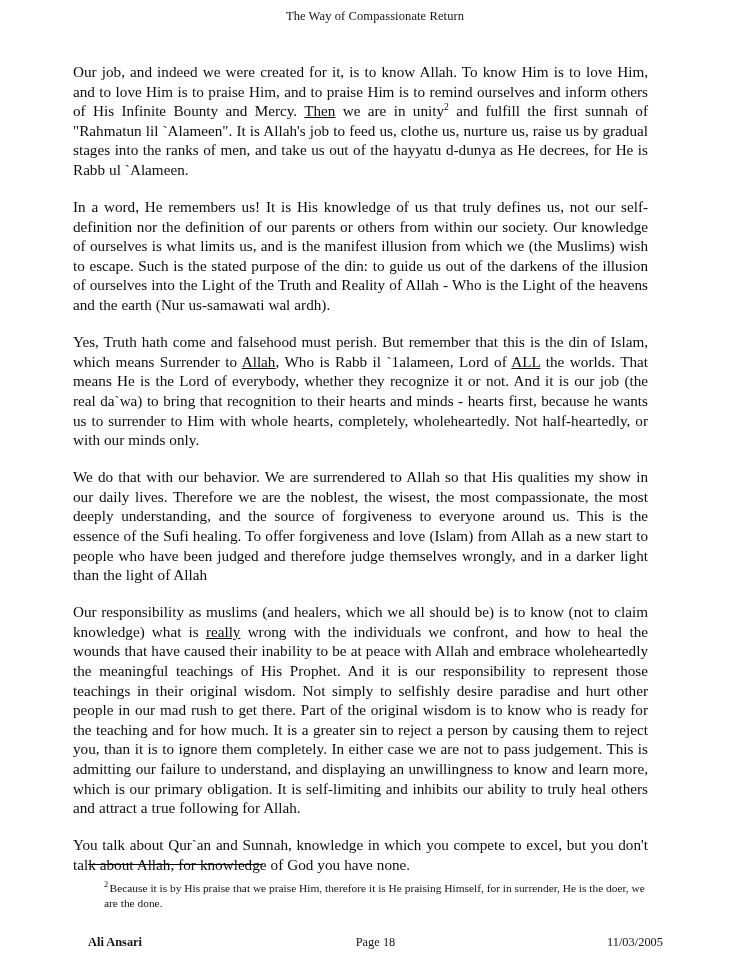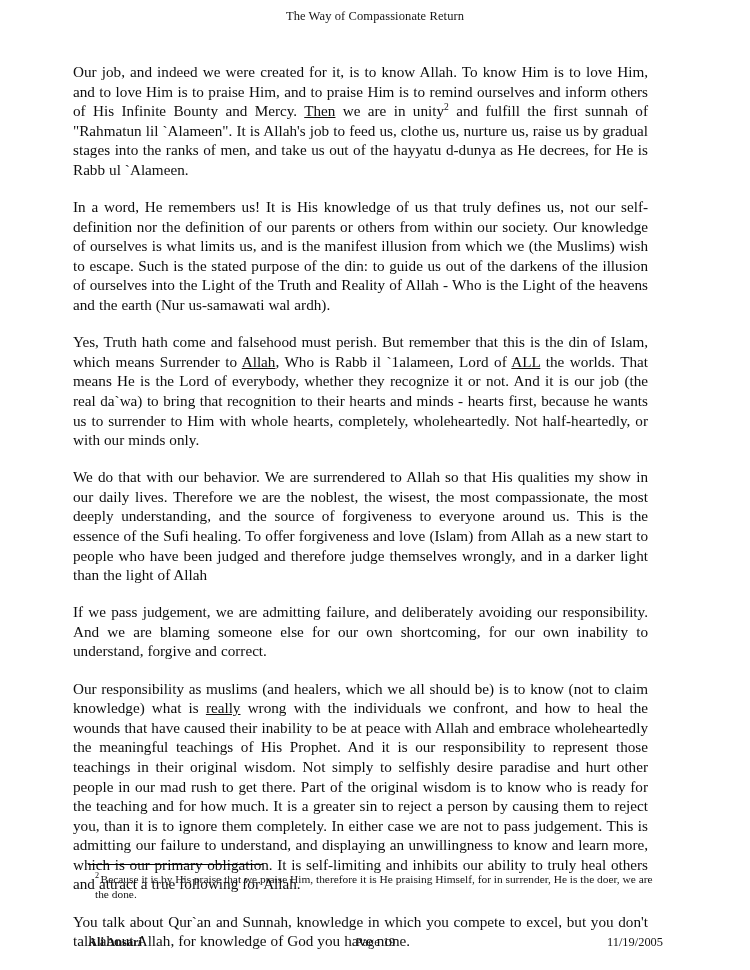--- a/index.html
+++ b/index.html
@@ -76,21 +76,21 @@
   .footnote-rule {
     width: 175px;
     height: 0;
     border-top: 1.2px solid #000000;
     margin: 0 0 5px 0;
   }
   .footnote {
     font-size: 11.4px;
     line-height: 14.6px;
     color: #111111;
-    margin: 7px;
+    margin: 16px;
     text-align: left;
   }
   .footnote sup {
     font-size: 8.2px;
     vertical-align: super;
     line-height: 0;
     margin-right: 1.5px;
   }
 
   
@@ -130,29 +130,28 @@
 
 <div class="page">
 
   <div class="doc-header">The Way of Compassionate Return</div>
 
   <div class="body-column">
     <p class="para">Our job, and indeed we were created for it, is to know Allah. To know Him is to love Him, and to love Him is to praise Him, and to praise Him is to remind ourselves and inform others of His Infinite Bounty and Mercy. <span class="u">Then</span> we are in unity<sup class="fn-ref">2</sup> and fulfill the first sunnah of "Rahmatun lil `Alameen". It is Allah's job to feed us, clothe us, nurture us, raise us by gradual stages into the ranks of men, and take us out of the hayyatu d-dunya as He decrees, for He is Rabb ul `Alameen.</p>
     <p class="para">In a word, He remembers us! It is His knowledge of us that truly defines us, not our self-definition nor the definition of our parents or others from within our society. Our knowledge of ourselves is what limits us, and is the manifest illusion from which we (the Muslims) wish to escape. Such is the stated purpose of the din: to guide us out of the darkens of the illusion of ourselves into the Light of the Truth and Reality of Allah - Who is the Light of the heavens and the earth (Nur us-samawati wal ardh).</p>
     <p class="para">Yes, Truth hath come and falsehood must perish. But remember that this is the din of Islam, which means Surrender to <span class="u">Allah</span>, Who is Rabb il `1alameen, Lord of <span class="u">ALL</span> the worlds. That means He is the Lord of everybody, whether they recognize it or not. And it is our job (the real da`wa) to bring that recognition to their hearts and minds - hearts first, because he wants us to surrender to Him with whole hearts, completely, wholeheartedly.  Not half-heartedly, or with our minds only.</p>
     <p class="para">We do that with our behavior. We are surrendered to Allah so that His qualities my show in our daily lives. Therefore we are the noblest, the wisest, the most compassionate, the most deeply understanding, and the source of forgiveness to everyone around us. This is the essence of the Sufi healing. To offer forgiveness and love (Islam) from Allah as a new start to people who have been judged and therefore judge themselves wrongly, and in a darker light than the light of Allah</p>
-    <p class="para">If we pass judgement, we are admitting failure, and deliberately avoiding our responsibility. And we are blaming someone else for our own shortcoming, for our own inability to understand, forgive and correct.</p>
     <p class="para">Our responsibility as muslims (and healers, which we all should be) is to know (not to claim knowledge) what is <span class="u">really</span> wrong with the individuals we confront, and how to heal the wounds that have caused their inability to be at peace with Allah and embrace wholeheartedly the meaningful teachings of His Prophet. And it is our responsibility to represent those teachings in their original wisdom. Not simply to selfishly desire paradise and hurt other people in our mad rush to get there. Part of the original wisdom is to know who is ready for the teaching and for how much. It is a greater sin to reject a person by causing them to reject you, than it is to ignore them completely. In either case we are not to pass judgement. This is admitting our failure to understand, and displaying an unwillingness to know and learn more, which is our primary obligation. It is self-limiting and inhibits our ability to truly heal others and attract a true following for Allah.</p>
     <p class="para">You talk about Qur`an and Sunnah, knowledge in which you compete to excel, but you don't talk about Allah, for knowledge of God you have none.</p>
   </div>
 
   <div class="footnote-area">
     <div class="footnote-rule"></div>
     <p class="footnote"><sup>2</sup><span>Because it is by His praise that we praise Him, therefore it is He praising Himself, for in surrender, He is the doer, we are the done.</span></p>
   </div>
 
   <div class="doc-footer">
     <span class="f-left">Ali Ansari</span>
-    <span class="f-center">Page 19</span>
-    <span class="f-right">11/19/2005</span>
+    <span class="f-center">Page 18</span>
+    <span class="f-right">11/03/2005</span>
   </div>
 
 </div>
 
 </body></html>

